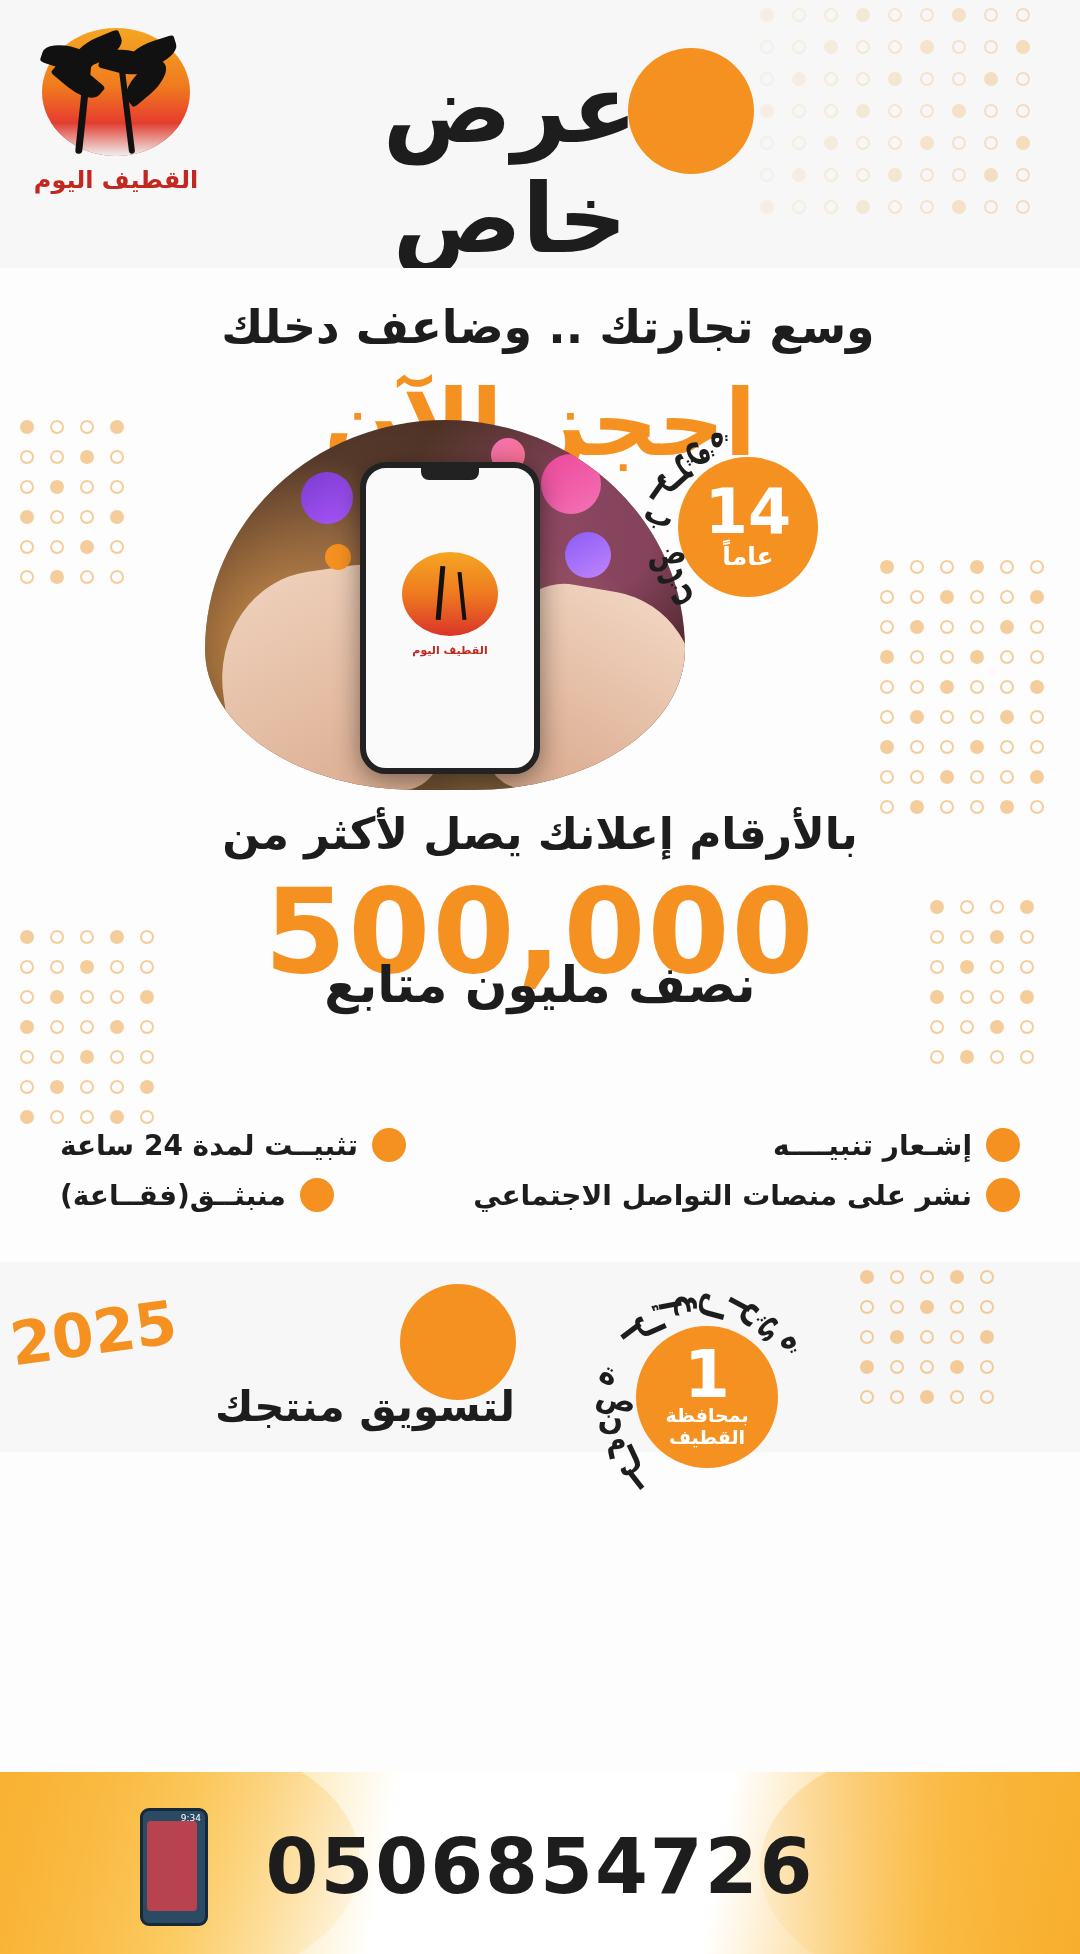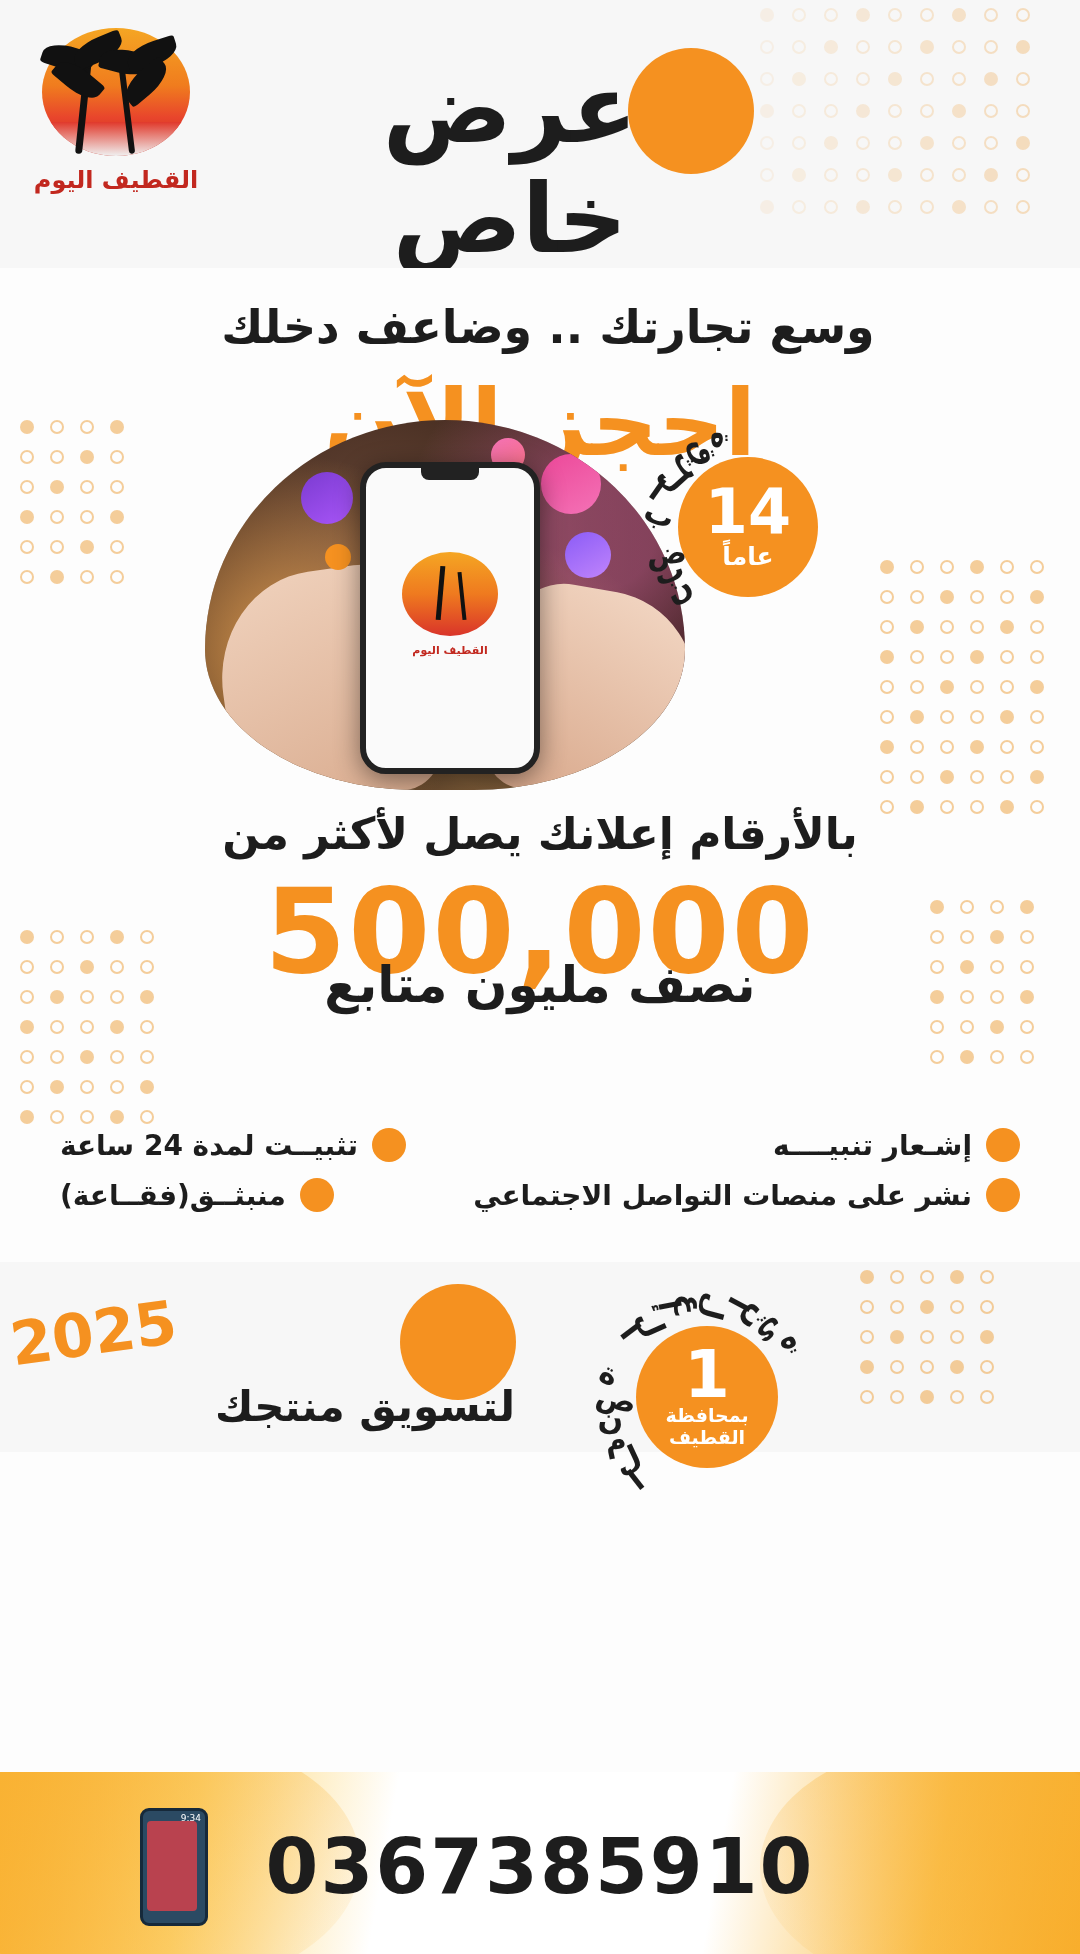--- a/index.html
+++ b/index.html
@@ -470,21 +470,21 @@
     </div>
   </div>
 
   <div class="footer">
     <div class="footer-swoosh"></div>
     <div class="footer-swoosh2"></div>
     <div class="foot-phone">
       <div class="foot-phone-time">9:34</div>
       <div class="foot-phone-screen"></div>
     </div>
-    <div class="phone-number">0367385910</div>
+    <div class="phone-number">0506854726</div>
   </div>
 
 <div class="dots" style="left: 20px; top: 420px;">
       <div class="dot" style="left: 0px; top: 0px; width: 14px; height: 14px; background: rgb(240, 179, 102); opacity: 0.65;"></div>
       <div class="dot" style="left: 30px; top: 0px; width: 14px; height: 14px; border: 2px solid rgb(240, 179, 102); box-sizing: border-box; opacity: 0.65;"></div>
       <div class="dot" style="left: 60px; top: 0px; width: 14px; height: 14px; border: 2px solid rgb(240, 179, 102); box-sizing: border-box; opacity: 0.65;"></div>
       <div class="dot" style="left: 90px; top: 0px; width: 14px; height: 14px; background: rgb(240, 179, 102); opacity: 0.65;"></div>
       <div class="dot" style="left: 0px; top: 30px; width: 14px; height: 14px; border: 2px solid rgb(240, 179, 102); box-sizing: border-box; opacity: 0.65;"></div>
       <div class="dot" style="left: 30px; top: 30px; width: 14px; height: 14px; border: 2px solid rgb(240, 179, 102); box-sizing: border-box; opacity: 0.65;"></div>
       <div class="dot" style="left: 60px; top: 30px; width: 14px; height: 14px; background: rgb(240, 179, 102); opacity: 0.65;"></div>

